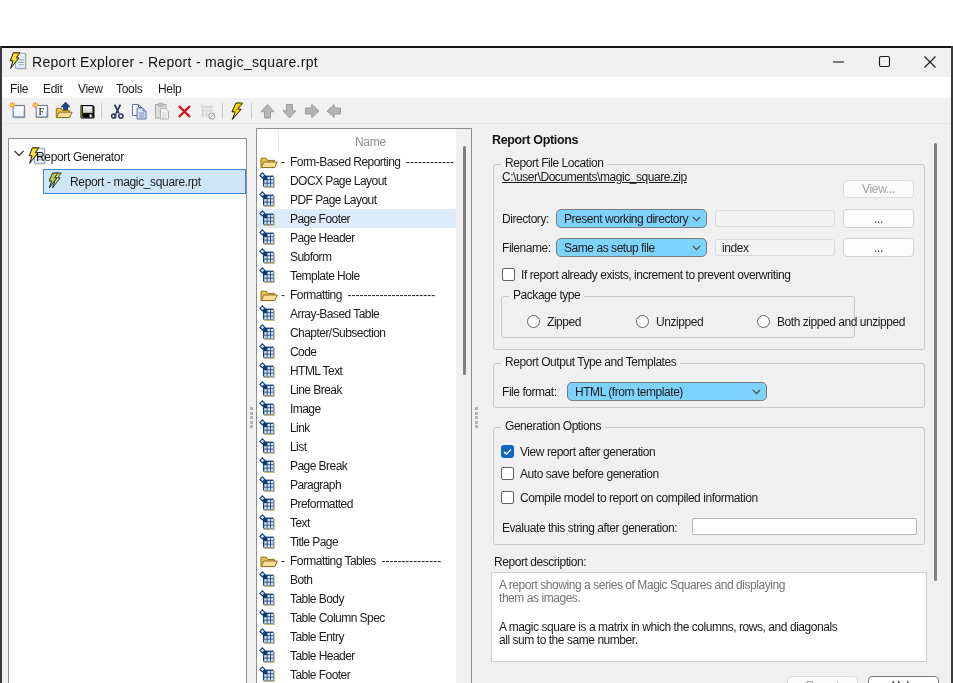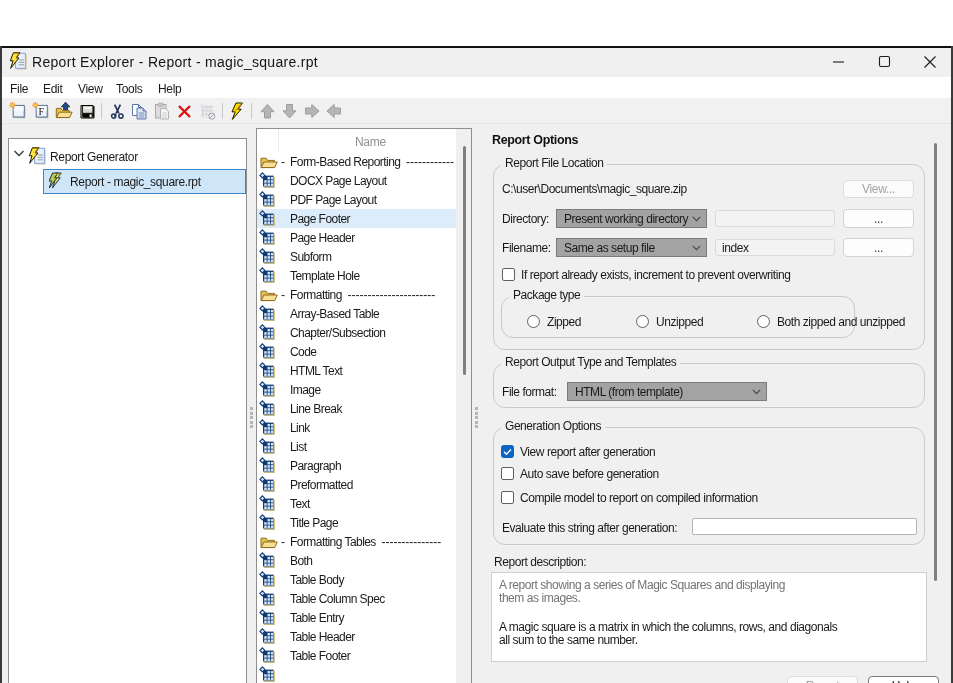--- a/index.html
+++ b/index.html
@@ -16,28 +16,28 @@
   #toolbar{left:2px;top:52px;width:949px;height:26px;background:#f1f1f1;border-bottom:1px solid #e6e6e6;box-sizing:border-box;}
   .mitem{position:absolute;font-size:12px;letter-spacing:-0.3px;color:#1a1a1a;}
   .tsep{width:1px;height:16px;background:#c9c9c9;}
   #leftpanel{left:8px;top:92px;width:239px;height:569px;background:#fff;border:1px solid #8f8f8f;box-sizing:border-box;}
   #midpanel{left:256px;top:82px;width:216px;height:579px;background:#fff;border:1px solid #8f8f8f;box-sizing:border-box;}
   .row{height:19px;position:relative;padding-left:20px;}
   .row .ric{position:absolute;left:2px;top:1px;}
   .row .rtx{position:absolute;left:33px;top:3px;font-size:12px;letter-spacing:-0.55px;color:#1a1a1a;white-space:nowrap;}
   .row .ftx{position:absolute;left:24px;top:3px;font-size:12px;letter-spacing:-0.55px;color:#1a1a1a;white-space:nowrap;}
   .hl{background:#dcecfb;}
-  .fs{position:absolute;border:1px solid #c9c9c9;border-radius:12px;box-sizing:border-box;}
+  .fs{position:absolute;border:1px solid #c9c9c9;border-radius:3px;box-sizing:border-box;}
   .leg{position:absolute;top:-9px;left:7px;background:#f0f0f0;padding:0 4px;font-size:12px;letter-spacing:-0.45px;color:#1a1a1a;white-space:nowrap;}
   .btn{position:absolute;box-sizing:border-box;border-radius:4px;font-size:12px;letter-spacing:-0.3px;
        display:flex;align-items:center;justify-content:center;}
   .btn.dis{background:#fbfbfb;border:1px solid #dcdcdc;color:#a3a3a3;}
   .btn.en{background:#fdfdfd;border:1px solid #d2d2d2;color:#3a3a3a;}
   .btn.def{background:#fff;border:1px solid #7a7a7a;color:#111;}
-  .combo{position:absolute;box-sizing:border-box;height:19px;background:#a3a3a3;border:1px solid #7b7b7b;border-radius:0;}
+  .combo{position:absolute;box-sizing:border-box;height:19px;background:#7dd3fc;border:1px solid #7b7b7b;border-radius:5px;}
   .combo .ct{position:absolute;left:7px;top:2px;font-size:12px;color:#1a1a1a;white-space:nowrap;}
   .combo svg{position:absolute;right:5px;top:6px;}
   .dfield{position:absolute;box-sizing:border-box;background:#f3f3f3;border:1px solid #dadada;border-radius:3px;}
   .cb{position:absolute;width:13px;height:13px;box-sizing:border-box;background:#fff;border:1px solid #616161;border-radius:2px;}
   .cbc{position:absolute;width:13px;height:13px;box-sizing:border-box;background:#0b66c3;border-radius:3px;}
   .radio{position:absolute;width:13px;height:13px;box-sizing:border-box;background:#fff;border:1px solid #616161;border-radius:50%;}
   .lbl{position:absolute;font-size:12px;letter-spacing:-0.45px;color:#1a1a1a;white-space:nowrap;}
 </style>
 </head>
 <body>
@@ -212,21 +212,21 @@
     <svg class="abs" style="left:326px;top:57px" width="16" height="17" viewBox="0 0 16 17">
       <path d="M1 8 L8.2 1.5 L8.2 5 L14.5 5 L14.5 11 L8.2 11 L8.2 14.5 Z" fill="#b5b5b5" stroke="#9d9d9d" stroke-width="1"></path>
     </svg>
   <div class="abs" id="leftpanel">
     <svg class="abs" style="left:4px;top:11px;" width="12" height="7" viewBox="0 0 12 7">
       <path d="M1.5 1 L6 5.5 L10.5 1" fill="none" stroke="#404040" stroke-width="1.5"></path>
     </svg>
     <div class="abs" style="left:19px;top:8px;"><svg width="18" height="18" viewBox="0 0 18 18">
           <use href="#i-pageflash"></use>
         </svg></div>
-    <div class="abs t12" style="left:41px;top:11px;">Report Generator</div>
+    <div class="abs t12" style="left:27px;top:11px;">Report Generator</div>
     <div class="abs" style="left:34px;top:30px;width:203px;height:25px;background:#cfe6f9;border:1px solid #3d86cf;box-sizing:border-box;"></div>
     <div class="abs" style="left:40px;top:33px;"><svg width="13" height="17" viewBox="0 0 13 17">
           <use href="#i-runflash"></use>
         </svg></div>
     <div class="abs t12" style="left:61px;top:36px;">Report - magic_square.rpt</div>
     <div class="abs" style="left:0px;top:551px;width:237px;height:16px;background:#f0f0f0;"></div>
     <div class="abs" style="left:11px;top:559px;width:181px;height:2px;background:#9b9b9b;"></div>
   </div>
   <div class="abs" id="midpanel">
     <div class="abs" style="left:21px;top:0px;width:1px;height:23px;background:#ececec;"></div>
@@ -301,39 +301,45 @@
         <div class="row">
           <svg class="ric" width="17" height="17">
             <use href="#i-grid"></use>
           </svg>
           <span class="rtx">HTML Text</span>
         </div>
         <div class="row">
           <svg class="ric" width="17" height="17">
             <use href="#i-grid"></use>
           </svg>
+          <span class="rtx">Line Break</span>
+        </div>
+        <div class="row">
+          <svg class="ric" width="17" height="17">
+            <use href="#i-grid"></use>
+          </svg>
           <span class="rtx">Image</span>
         </div>
         <div class="row">
           <svg class="ric" width="17" height="17">
             <use href="#i-grid"></use>
           </svg>
-          <span class="rtx">Line Break</span>
-        </div>
-        <div class="row">
-          <svg class="ric" width="17" height="17">
-            <use href="#i-grid"></use>
-          </svg>
           <span class="rtx">Link</span>
         </div>
         <div class="row">
           <svg class="ric" width="17" height="17">
             <use href="#i-grid"></use>
           </svg>
           <span class="rtx">List</span>
+        </div>
+        <div class="row">
+          <svg class="ric" width="17" height="17">
+            <use href="#i-grid"></use>
+          </svg>
+          <span class="rtx">Page Break</span>
         </div>
         <div class="row">
           <svg class="ric" width="17" height="17">
             <use href="#i-grid"></use>
           </svg>
           <span class="rtx">Paragraph</span>
         </div>
         <div class="row">
           <svg class="ric" width="17" height="17">
             <use href="#i-grid"></use>
@@ -412,21 +418,21 @@
     <div class="abs" style="left:250px;top:379px;width:3px;height:3px;background:#b5b5b5;"></div>
 <div class="abs" style="left:475px;top:361px;width:3px;height:3px;background:#b5b5b5;"></div>
     <div class="abs" style="left:475px;top:365.5px;width:3px;height:3px;background:#b5b5b5;"></div>
     <div class="abs" style="left:475px;top:370px;width:3px;height:3px;background:#b5b5b5;"></div>
     <div class="abs" style="left:475px;top:374.5px;width:3px;height:3px;background:#b5b5b5;"></div>
     <div class="abs" style="left:475px;top:379px;width:3px;height:3px;background:#b5b5b5;"></div>
 <div class="abs" style="left:492px;top:87px;font-size:12.5px;font-weight:bold;letter-spacing:-0.35px;color:#111;">Report Options</div>
     <div class="fs" style="left:493px;top:118px;width:432px;height:186px;">
       <span class="leg">Report File Location</span>
     </div>
-    <div class="lbl" style="left:502px;top:136px;">C:\user\Documents\magic_square.zip</div>
+    <div class="lbl" style="left:502px;top:124px;text-decoration:underline;">C:\user\Documents\magic_square.zip</div>
     <div class="btn dis" style="left:843px;top:134px;width:71px;height:18px;">View...</div>
     <div class="lbl" style="left:502px;top:166px;">Directory:</div>
     <div class="combo" style="left:556px;top:163px;width:151px;">
       <span class="ct" style="letter-spacing:-0.45px;">Present working directory</span>
       <svg width="9" height="6" viewBox="0 0 9 6">
         <path d="M0.8 0.8 L4.5 4.6 L8.2 0.8" fill="none" stroke="#454545" stroke-width="1.1"></path>
       </svg>
     </div>
     <div class="dfield" style="left:715px;top:164px;width:120px;height:17px;"></div>
     <div class="btn en" style="left:843px;top:163px;width:71px;height:19px;">...</div>

